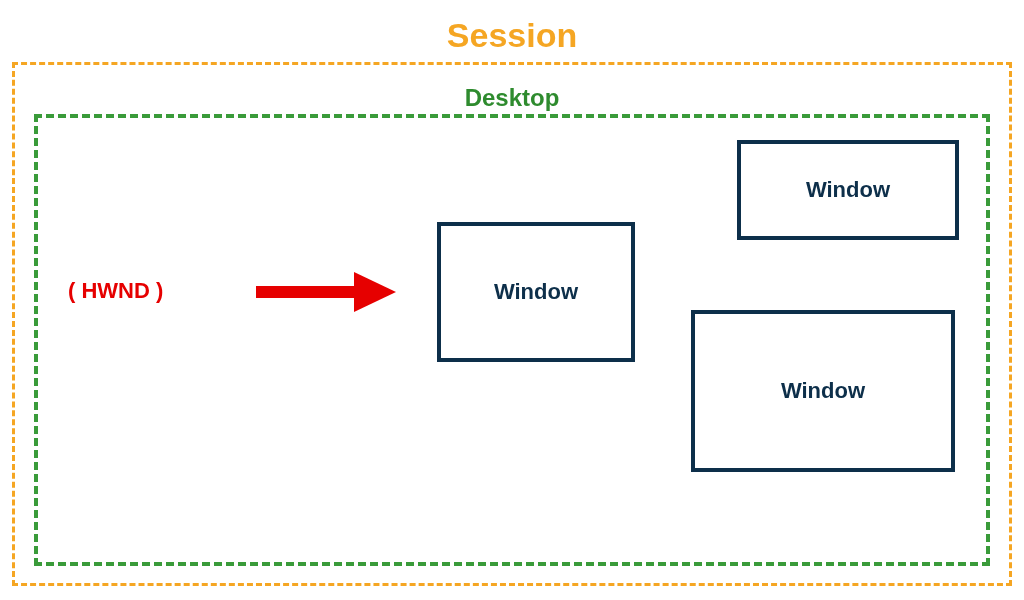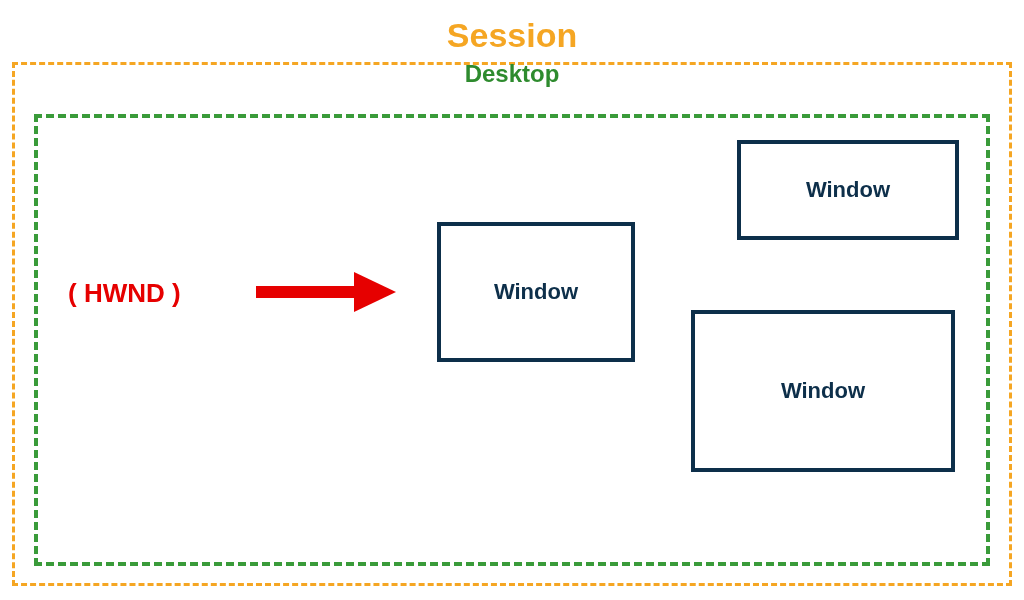--- a/index.html
+++ b/index.html
@@ -25,21 +25,21 @@
   .session-box {
     position: absolute;
     top: 62px;
     left: 12px;
     width: 1000px;
     height: 524px;
     border: 3px dashed #f5a623;
   }
   .desktop-title {
     position: absolute;
-    top: 60px;
+    top: 84px;
     left: 12px;
     width: 1000px;
     text-align: center;
     font-size: 24px;
     font-weight: 700;
     color: #2e8b2e;
   }
   .desktop-box {
     position: absolute;
     top: 114px;
@@ -57,21 +57,21 @@
     font-size: 22px;
     font-weight: 700;
     color: #0d2f4a;
     background: #fff;
     margin-left: 23px;
   }
   .hwnd-label {
     position: absolute;
     top: 278px;
     left: 68px;
-    font-size: 26px;
+    font-size: 22px;
     font-weight: 700;
     color: #e60000;
   }
   .arrow-wrap {
     position: absolute;
     top: 264px;
     left: 256px;
     width: 140px;
     height: 56px;
   }

